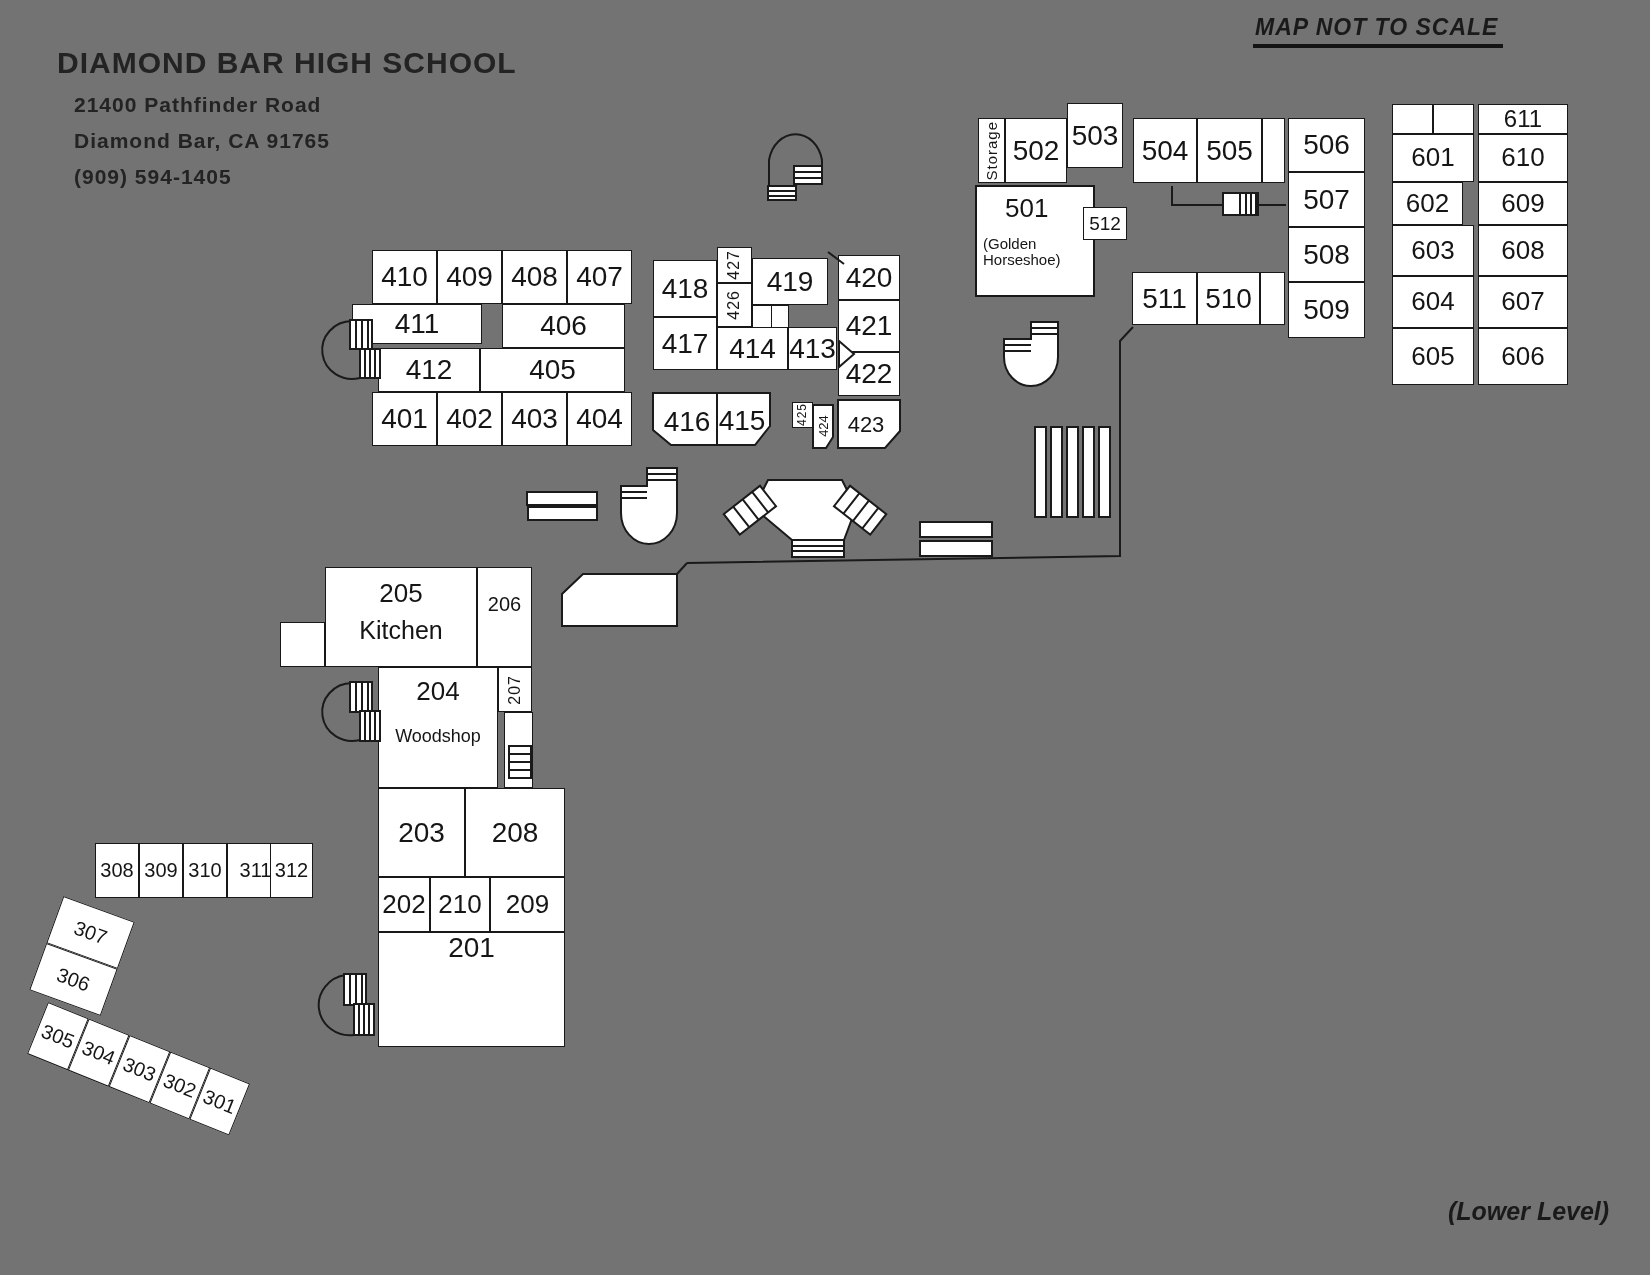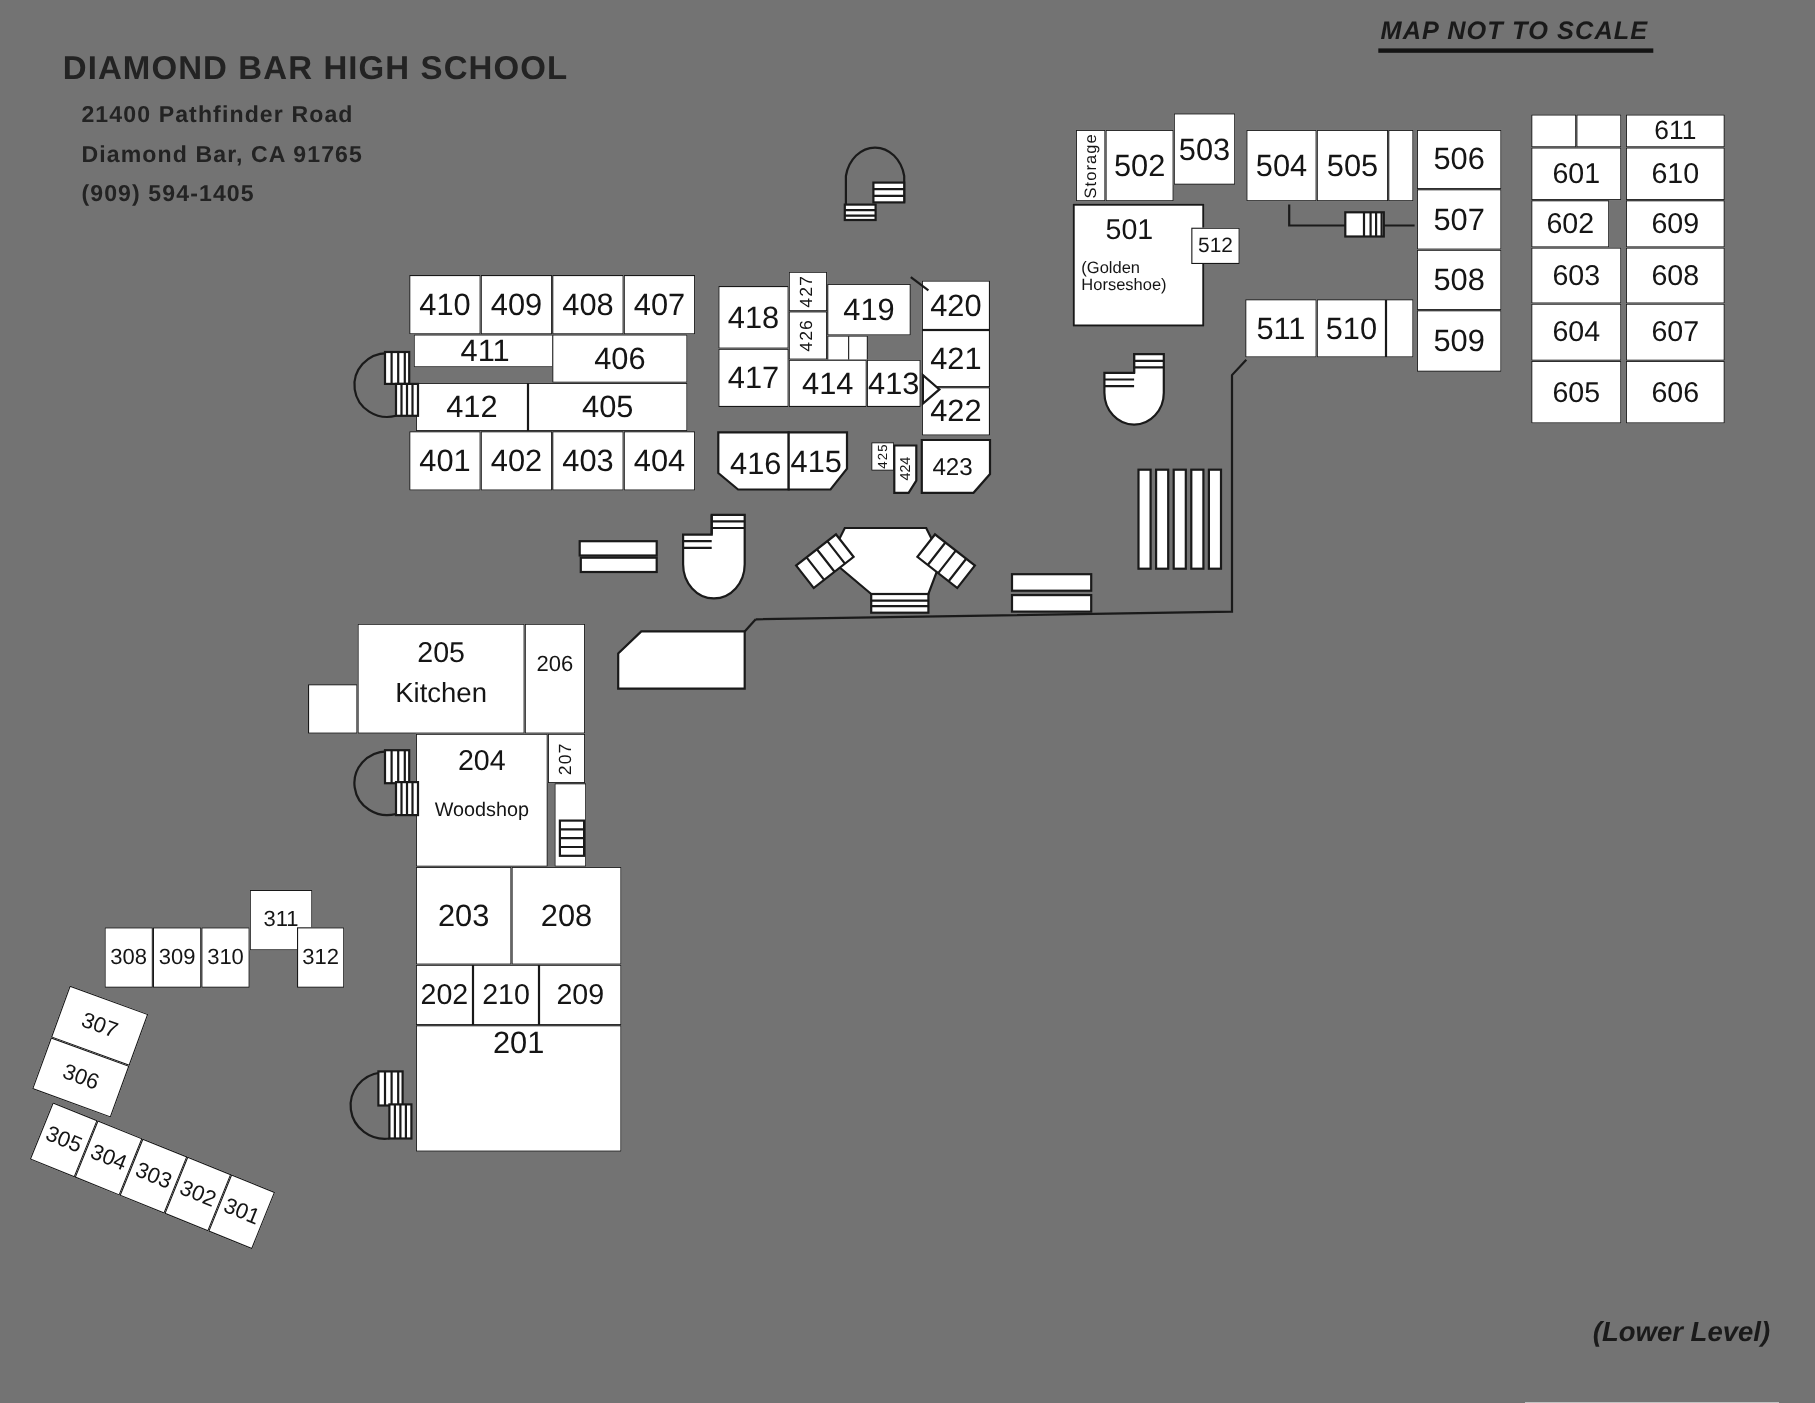--- a/index.html
+++ b/index.html
@@ -40,21 +40,21 @@
     <div class="t3">Diamond Bar, CA 91765</div>
     <div class="t4">(909) 594-1405</div>
   </div>
   <div id="scale-note">MAP NOT TO SCALE</div>
   <div id="level-note">(Lower Level)</div>
 
   <div class="room" style="left:372px;top:250px;width:65px;height:54px">410</div>
   <div class="room" style="left:437px;top:250px;width:65px;height:54px">409</div>
   <div class="room" style="left:502px;top:250px;width:65px;height:54px">408</div>
   <div class="room" style="left:567px;top:250px;width:65px;height:54px">407</div>
-  <div class="room" style="left:376px;top:304px;width:130px;height:30px">411</div>
+  <div class="room" style="left:352px;top:304px;width:130px;height:40px">411</div>
   <div class="room" style="left:502px;top:304px;width:123px;height:44px">406</div>
   <div class="room" style="left:378px;top:348px;width:102px;height:44px">412</div>
   <div class="room" style="left:480px;top:348px;width:145px;height:44px">405</div>
   <div class="room" style="left:372px;top:392px;width:65px;height:54px">401</div>
   <div class="room" style="left:437px;top:392px;width:65px;height:54px">402</div>
   <div class="room" style="left:502px;top:392px;width:65px;height:54px">403</div>
   <div class="room" style="left:567px;top:392px;width:65px;height:54px">404</div>
 
   <div class="room" style="left:653px;top:260px;width:64px;height:57px">418</div>
   <div class="room f16" style="left:717px;top:247px;width:35px;height:36px">
@@ -128,21 +128,21 @@
   <div class="room" style="left:378px;top:788px;width:87px;height:89px">203</div>
   <div class="room" style="left:465px;top:788px;width:100px;height:89px">208</div>
   <div class="room f26" style="left:378px;top:877px;width:52px;height:55px">202</div>
   <div class="room f26" style="left:430px;top:877px;width:60px;height:55px">210</div>
   <div class="room f26" style="left:490px;top:877px;width:75px;height:55px">209</div>
   <div class="room toppad" style="left:378px;top:932px;width:187px;height:115px;">201</div>
 
   <div class="room f20" style="left:95px;top:843px;width:44px;height:55px">308</div>
   <div class="room f20" style="left:139px;top:843px;width:44px;height:55px">309</div>
   <div class="room f20" style="left:183px;top:843px;width:44px;height:55px">310</div>
-  <div class="room f20" style="left:227px;top:809px;width:57px;height:55px">311</div>
+  <div class="room f20" style="left:227px;top:843px;width:57px;height:55px">311</div>
   <div class="room f20" style="left:270px;top:843px;width:43px;height:55px">312</div>
 
   <div class="rotblock" style="left:44px;top:906px;width:76px;height:100px;transform:rotate(20deg)">
     <div class="room" style="left:0;top:0;width:76px;height:50px">307</div>
     <div class="room" style="left:0;top:50px;width:76px;height:50px">306</div>
   </div>
 
   <div class="rotblock" style="left:48px;top:1002px;width:218px;height:56px;transform:rotate(22deg);transform-origin:0 0">
     <div class="room" style="left:0;top:0;width:44px;height:56px">305</div>
     <div class="room" style="left:44px;top:0;width:44px;height:56px">304</div>

